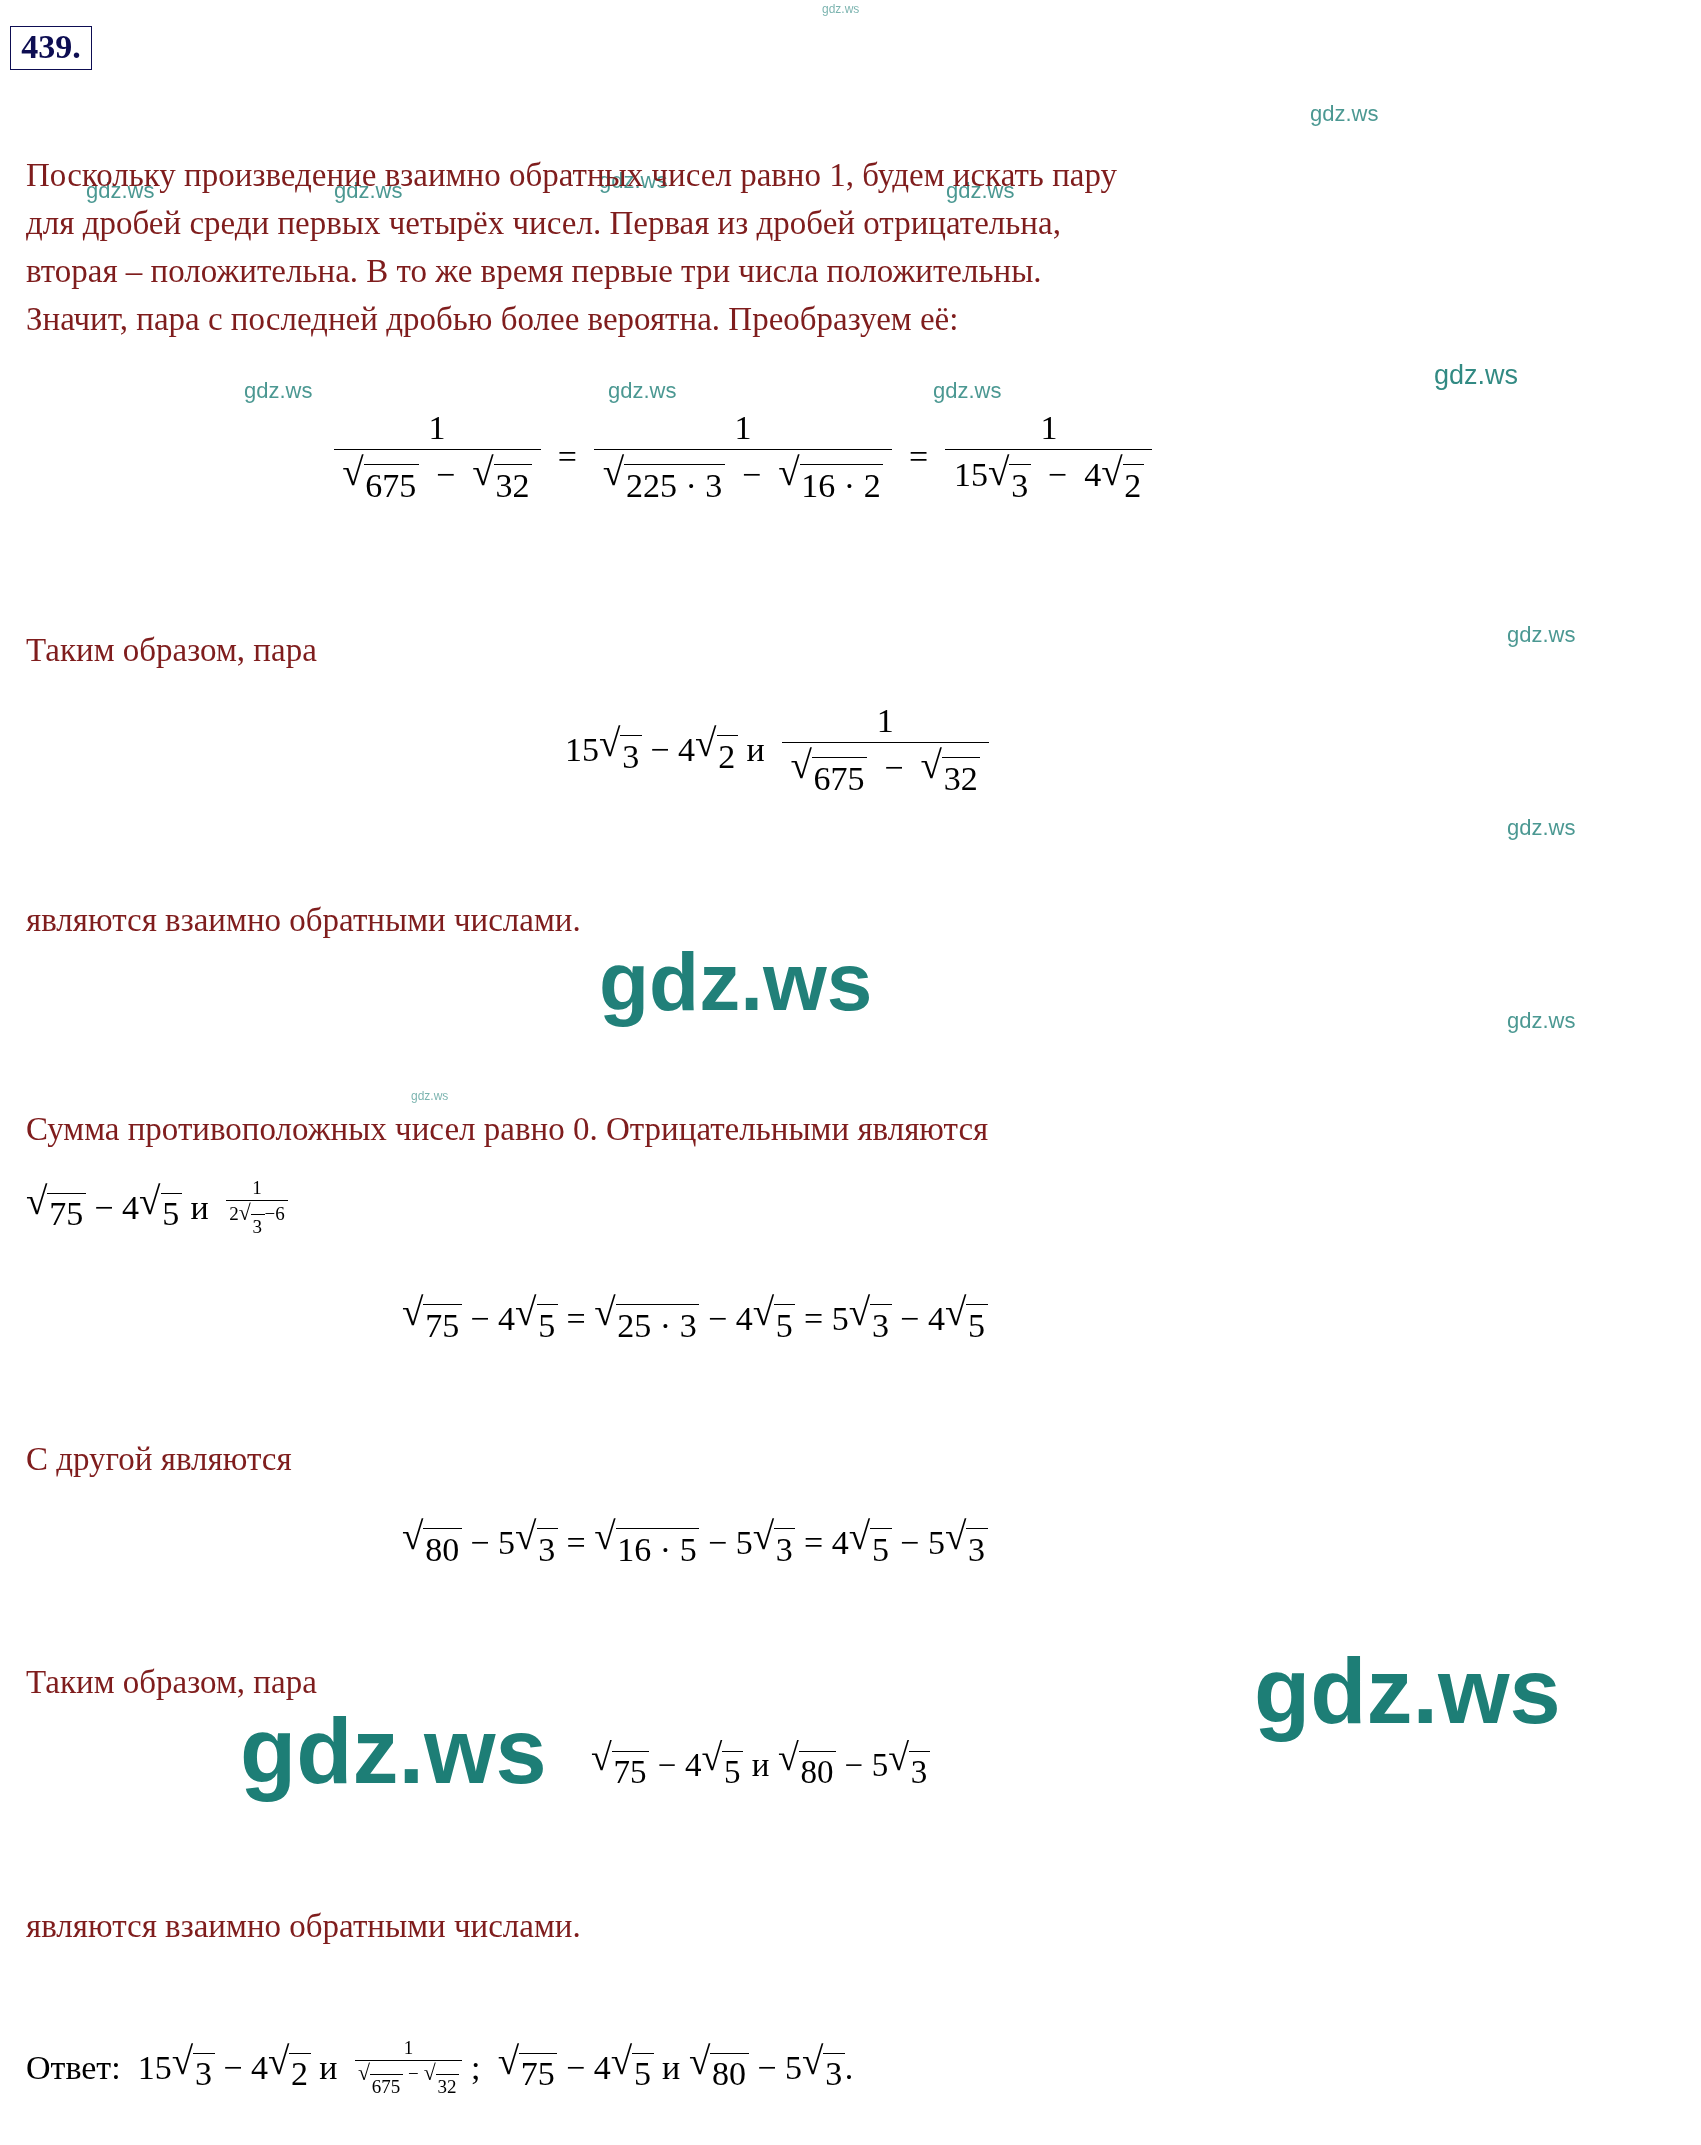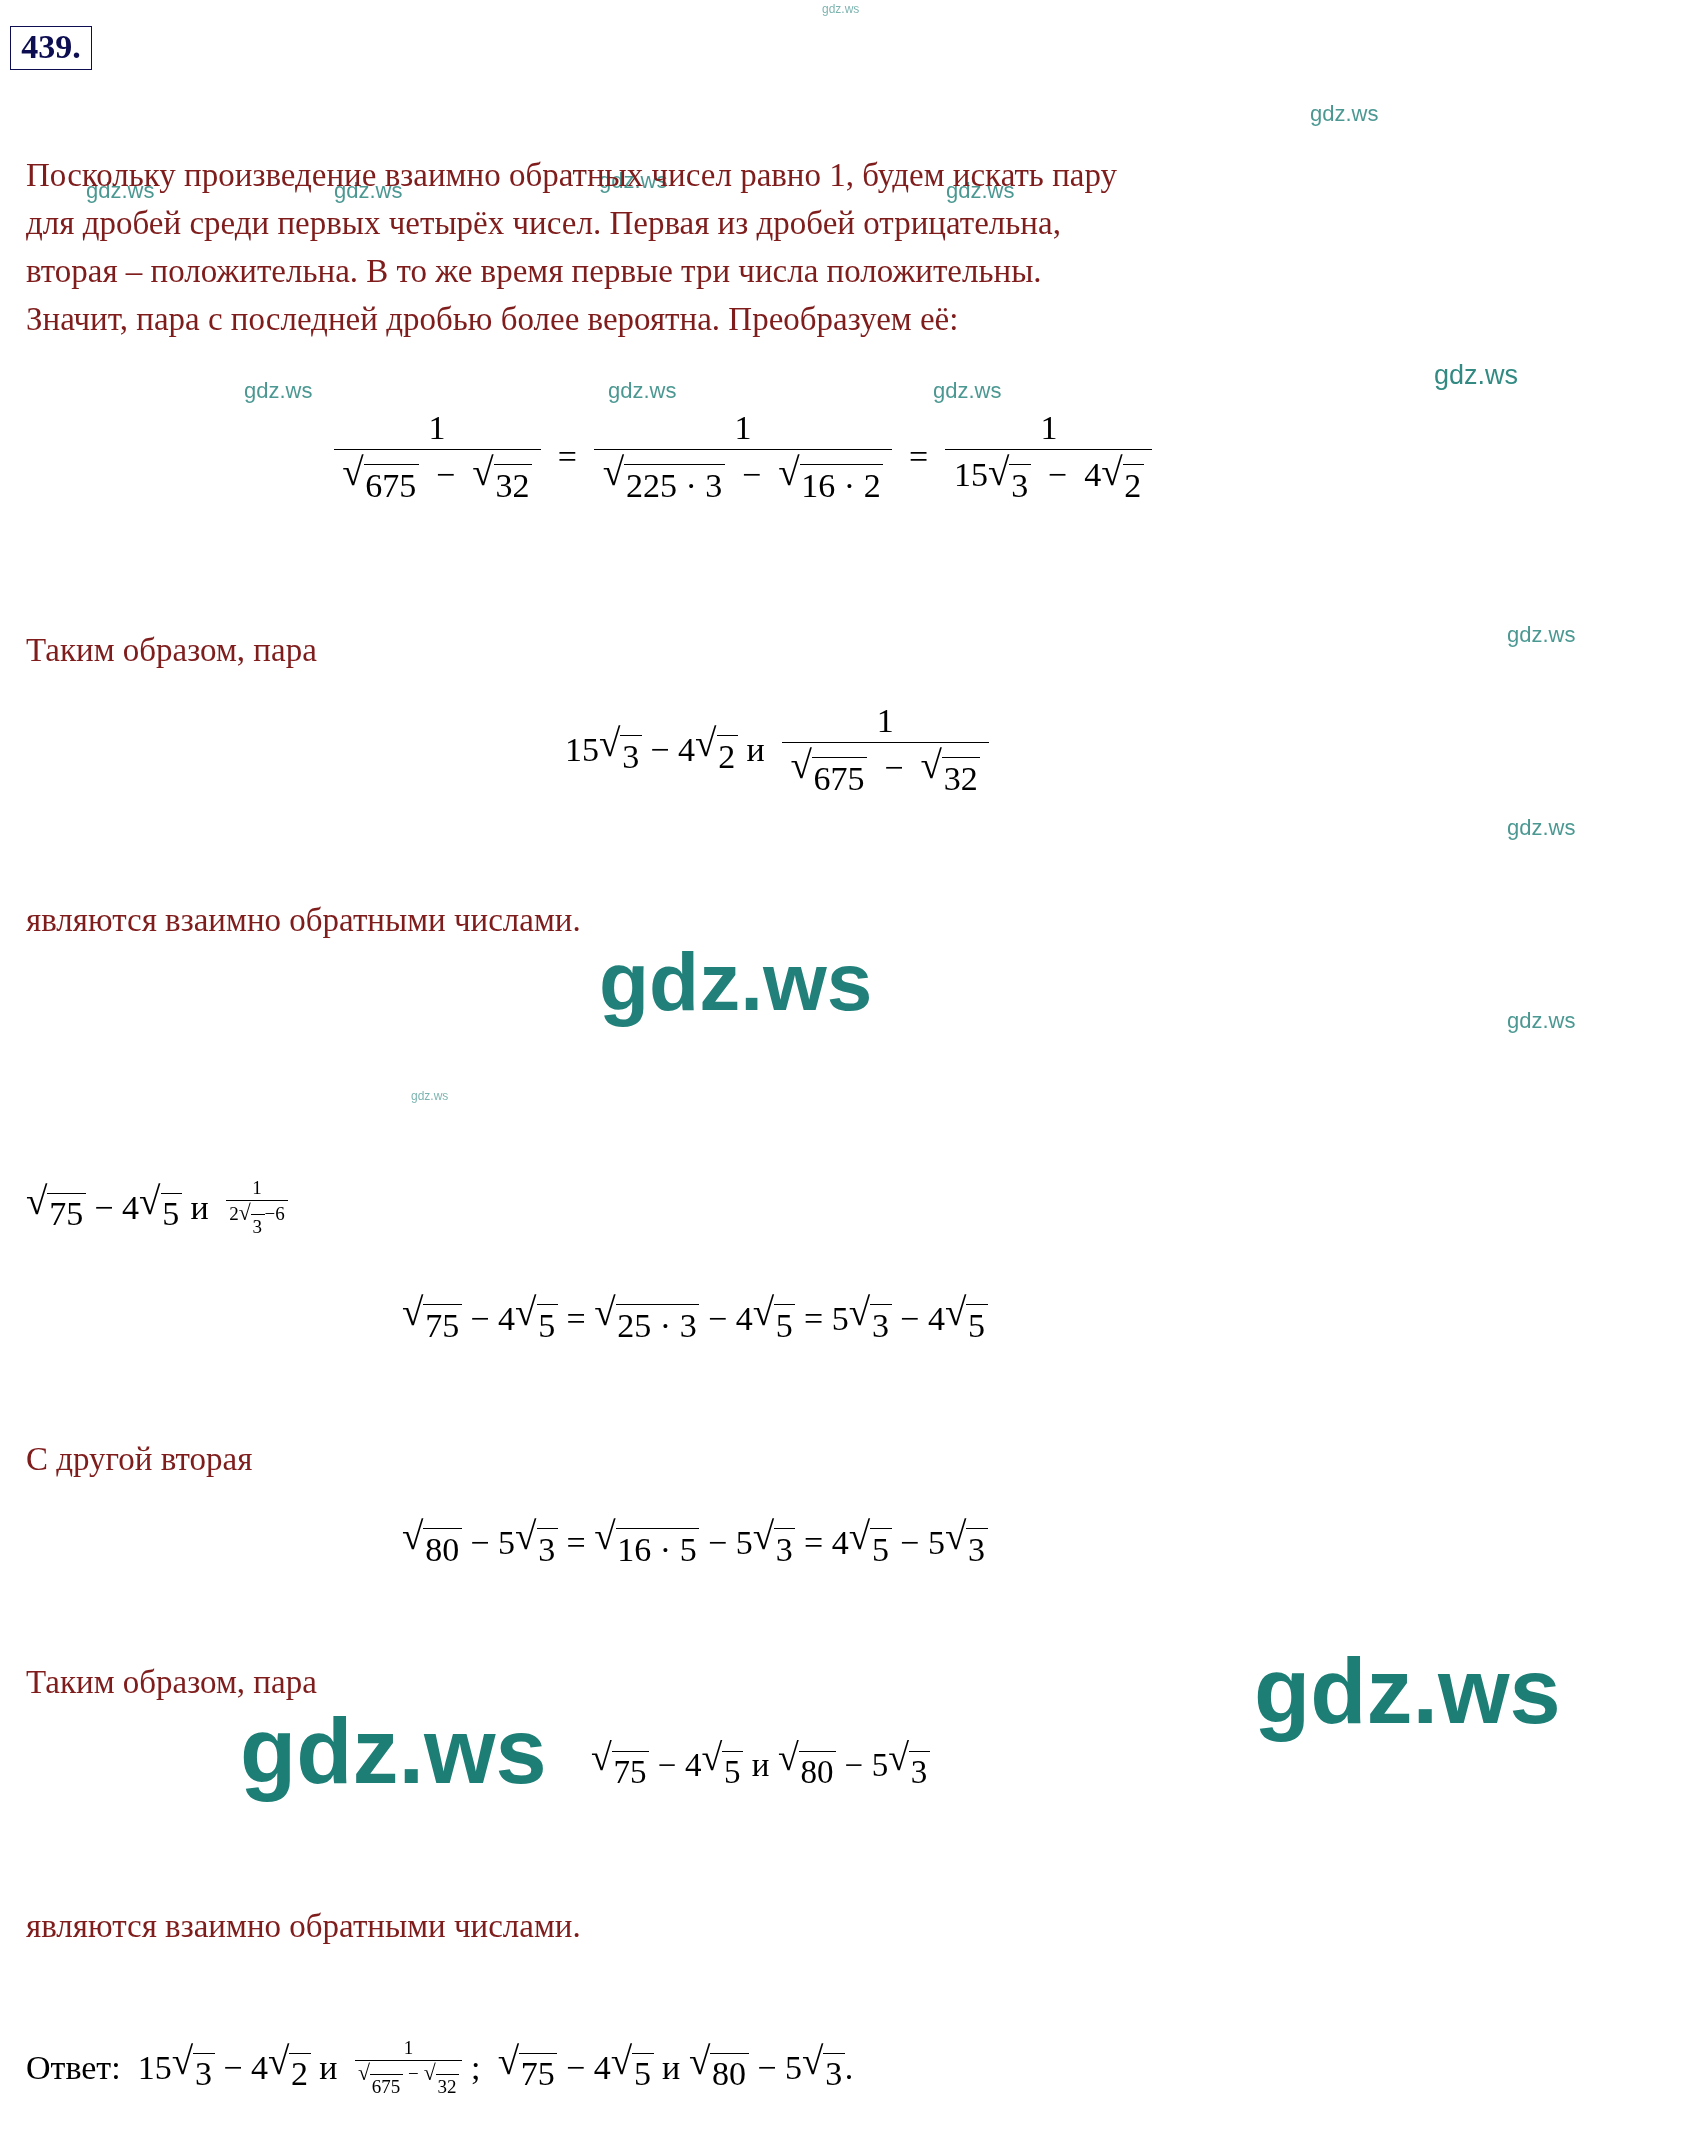--- a/index.html
+++ b/index.html
@@ -243,20 +243,21 @@
         <span class="rad">
             <span class="sign">√</span>
             <span class="body">32</span>
           </span>
       </span>
     </span>
   </div>
 
   <div class="para" style="left:26px; top:865px;">являются взаимно обратными числами.</div>
 
+  <div class="para" style="left:26px; top:1074px;">Сумма противоположных чисел равно 0. Отрицательными являются</div>
 
   <div class="mathline" style="left:26px; top:1177px;">
     <span class="rad">
         <span class="sign">√</span>
         <span class="body">75</span>
       </span>
     <span class="op">−</span>
     <span>4</span>
       <span class="rad">
         <span class="sign">√</span>
@@ -303,21 +304,21 @@
         <span class="body">3</span>
       </span>
     <span class="op">−</span>
     <span>4</span>
       <span class="rad">
         <span class="sign">√</span>
         <span class="body">5</span>
       </span>
   </div>
 
-  <div class="para" style="left:26px; top:1404px;">С другой вторая</div>
+  <div class="para" style="left:26px; top:1404px;">С другой являются</div>
 
   <div class="mathline" style="left:402px; top:1517px;">
     <span class="rad">
         <span class="sign">√</span>
         <span class="body">80</span>
       </span>
     <span class="op">−</span>
     <span>5</span>
       <span class="rad">
         <span class="sign">√</span>

